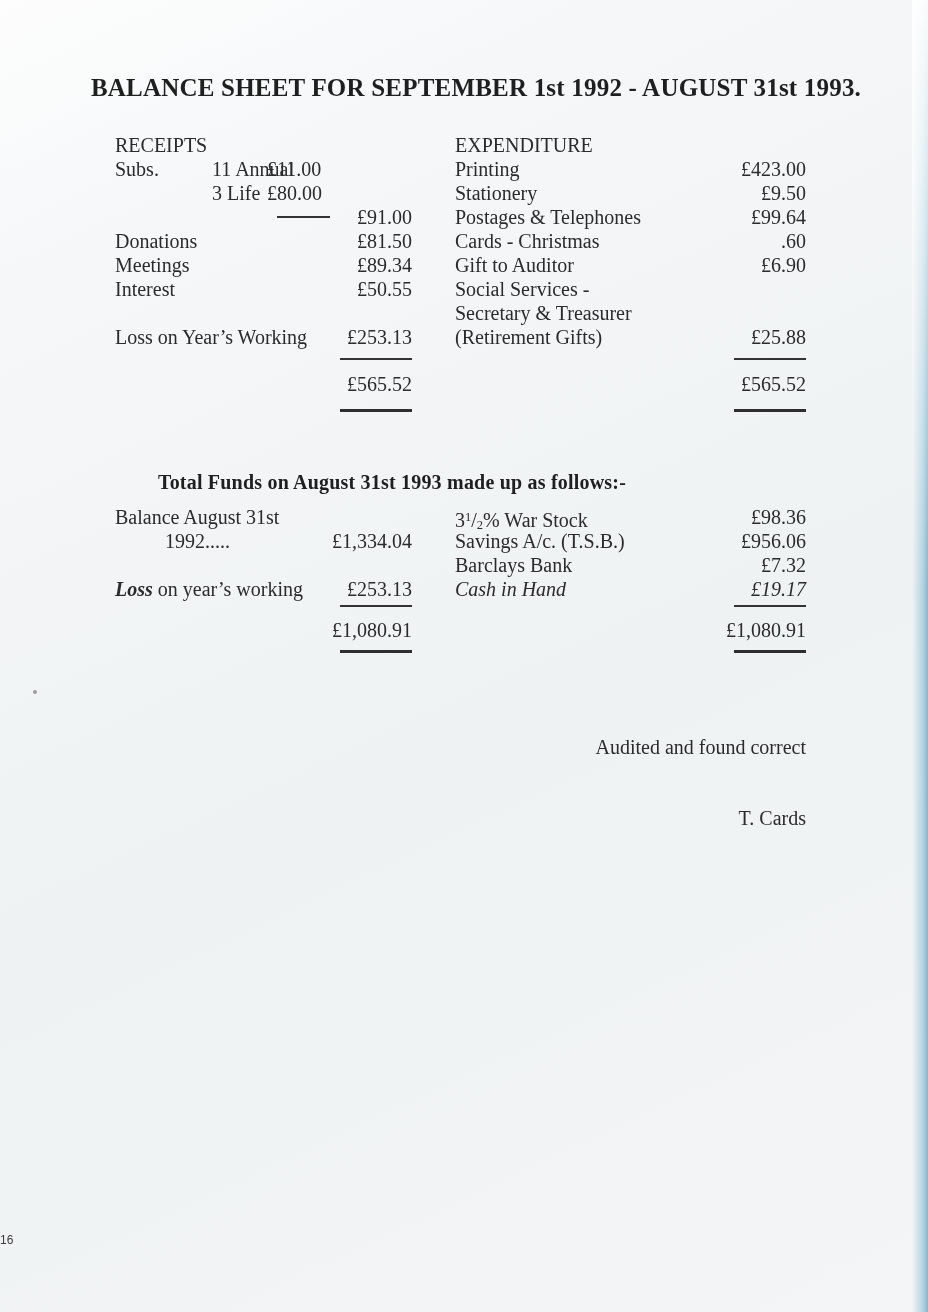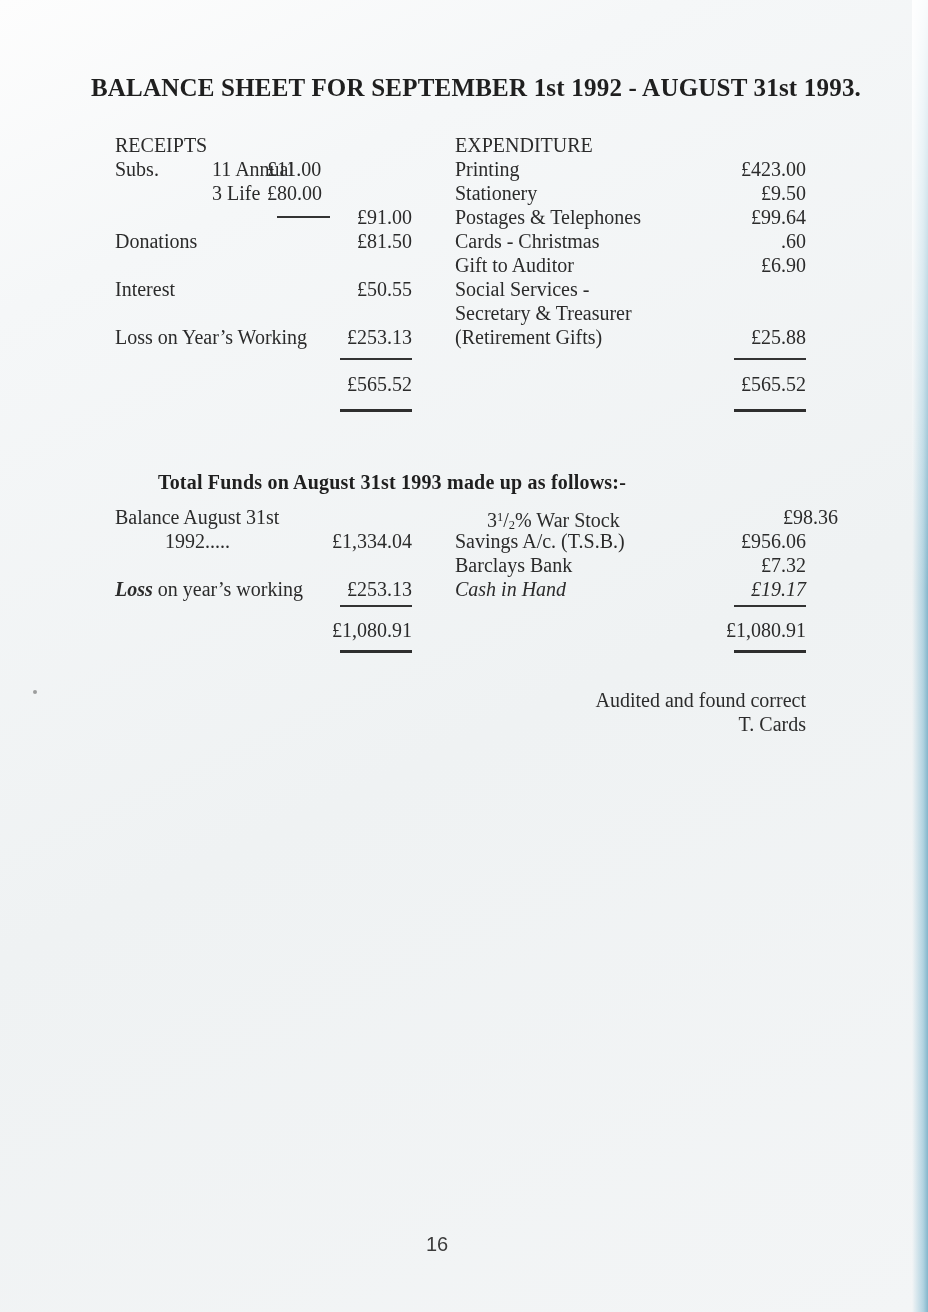--- a/index.html
+++ b/index.html
@@ -25,24 +25,24 @@
   .subs-qty { position:absolute; left:57px; top:0;margin-left:40px; }
   .subs-amt { position:absolute; left:152px; top:0; }
   .indent { position:absolute; left:50px; top:0; }
   .dash { position:absolute; left:162px; top:11px; width:53px; border-top:2px solid #333; }
   .rule  { position:absolute; right:0; width:72px; height:0; border-top:2px solid #333; }
   .rule.thick { border-top:3.5px solid #2e2e2e; }
   .bi { font-weight:bold; font-style:italic; }
   sup.frac { font-size:12.5px; vertical-align:6px; }
   sub.frac { font-size:12.5px; vertical-align:-2px; }
   .audit-block { position:absolute; left:455px; top:688px; width:351px; text-align:right; }
-  .audit-block div { height:24px; line-height:24px; }
+  .audit-block div { height:24px; line-height:24px;margin-top:47px; }
   .page-number {
-    position:absolute; top:1233px; left:0; width:874px; text-align:center;
-    font-family:"Liberation Sans", sans-serif; font-size:20px; color:#3c3c3c;
+    position:absolute; top:1233px; left:0; width:874px; text-align:left;
+    font-family:"Liberation Sans", sans-serif; font-size:12px; color:#3c3c3c;
   }
   .speck { position:absolute; left:33px; top:690px; width:4px; height:4px; border-radius:2px; background:#777; opacity:0.7; }
 </style>
 </head>
 <body>
 
 <div class="page">
   <div class="edge-band"></div>
   <div class="speck"></div>
 
@@ -59,20 +59,24 @@
       <span class="subs-qty">3 Life</span>
       <span class="subs-amt">£80.00</span>
     </div>
     <div class="row" style="top:72px;">
       <span class="dash"></span>
       <span class="amt">£91.00</span>
     </div>
     <div class="row" style="top:96px;">
       <span>Donations</span>
       <span class="amt">£81.50</span>
+    </div>
+    <div class="row" style="top:120px;">
+      <span>Meetings</span>
+      <span class="amt">£89.34</span>
     </div>
     <div class="row" style="top:144px;">
       <span>Interest</span>
       <span class="amt">£50.55</span>
     </div>
     <div class="row" style="top:192px;">
       <span>Loss on Year’s Working</span>
       <span class="amt">£253.13</span>
     </div>
     <div class="rule" style="top:225px;"></div>
@@ -136,21 +140,21 @@
       <span class="amt">£253.13</span>
     </div>
     <div class="rule" style="top:100px;"></div>
     <div class="row" style="top:113px;">
       <span class="amt">£1,080.91</span>
     </div>
     <div class="rule thick" style="top:145px;"></div>
   </div>
 
   <div class="col" style="left:455px; top:505px; width:351px; height:165px;">
-    <div class="row" style="top:0;margin-left:32px;">
+    <div class="row" style="top:0;">
       <span><span>3</span><sup class="frac">1</sup><span>/</span><sub class="frac">2</sub><span>% War Stock</span></span>
       <span class="amt">£98.36</span>
     </div>
     <div class="row" style="top:24px;">
       <span>Savings A/c. (T.S.B.)</span>
       <span class="amt">£956.06</span>
     </div>
     <div class="row" style="top:48px;">
       <span>Barclays Bank</span>
       <span class="amt">£7.32</span>

